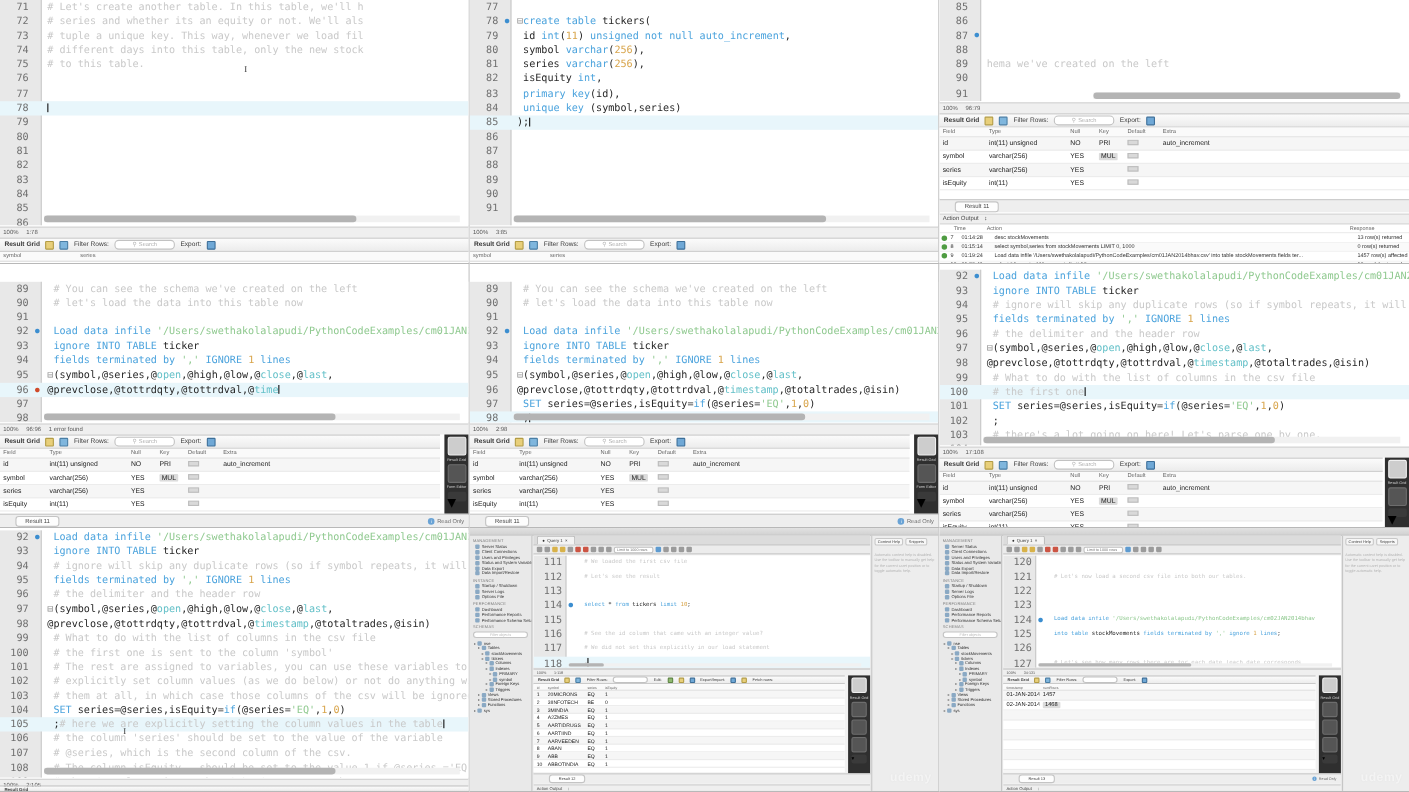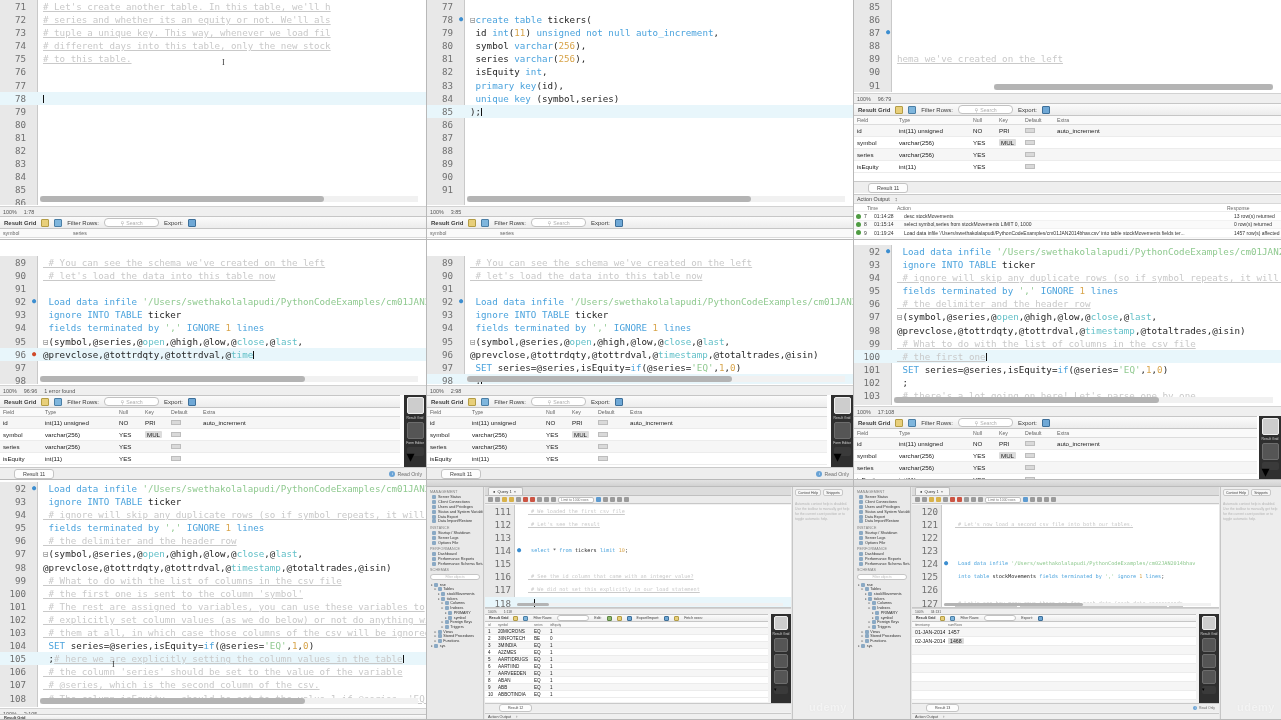--- a/index.html
+++ b/index.html
@@ -72,21 +72,21 @@
     font-size: 7px;
     text-align: center;
   }
   .ln-mark.err { color: #d04a2a; }
   .ln-txt {
     flex: 1 1 auto;
     padding-left: 5px;
     color: #262626;
     overflow: hidden;
   }
-  .cmt { color: #c9c9c9; text-decoration: underline; }
+  .cmt { color: #c9c9c9; }
   .kw  { color: #4ba3dd; }
   .num { color: #d8a44a; }
   .str { color: #8fc98f; }
   .var { color: #63c0c8; }
   .plain { color: #262626; }
 
   
   .hscroll {
     position: absolute;
     left: 40px; right: 8px;

